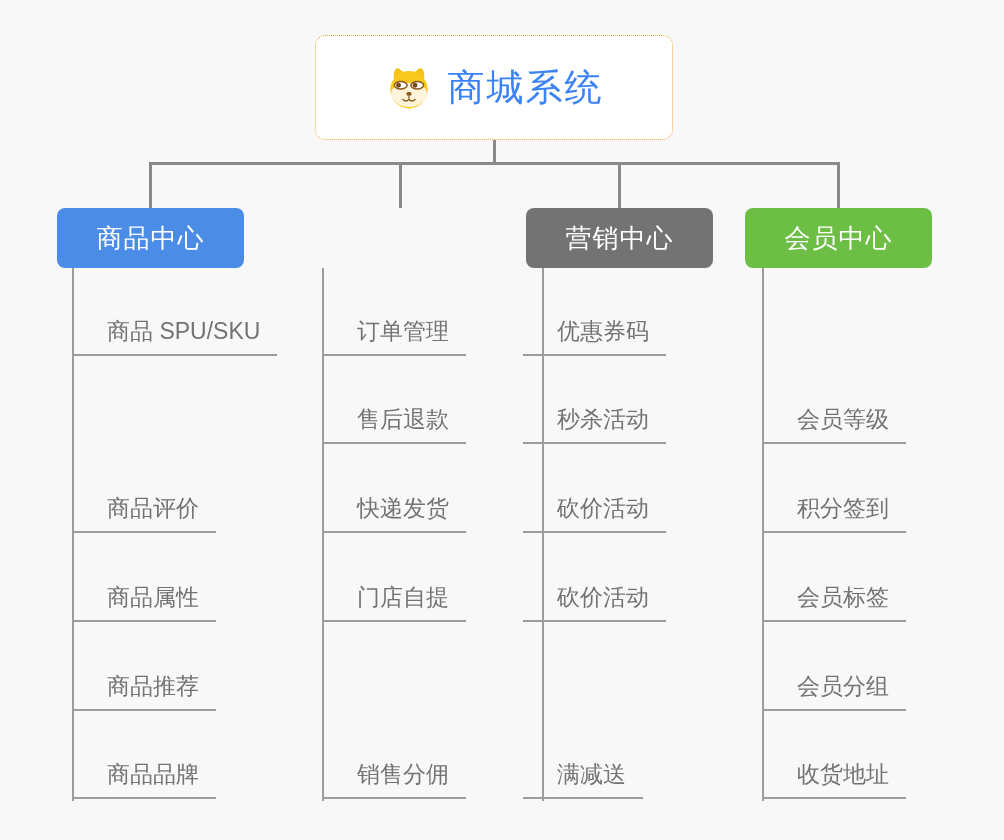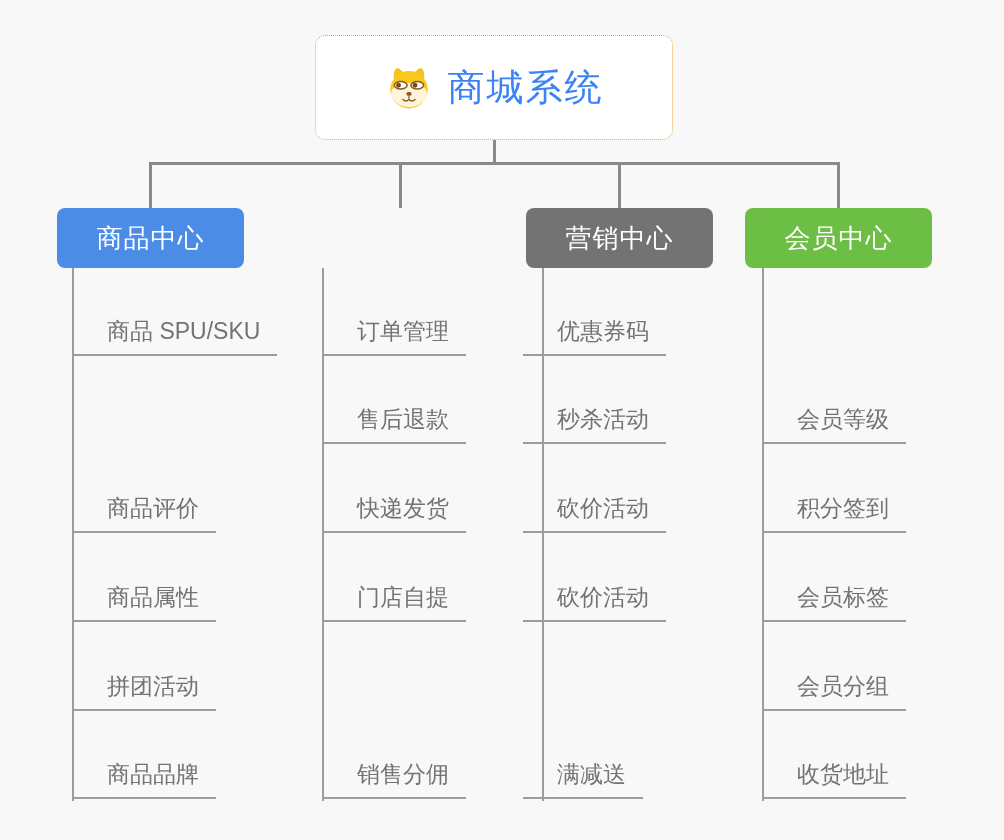--- a/index.html
+++ b/index.html
@@ -81,21 +81,21 @@
   <div class="branch b3 p3">
     <span>营销中心</span>
   </div>
   <div class="branch b4 p4">
     <span>会员中心</span>
   </div>
 
   <div class="item c1 r1">商品 SPU/SKU</div>
   <div class="item c1 r3">商品评价</div>
   <div class="item c1 r4">商品属性</div>
-  <div class="item c1 r5">拼团活动</div>
+  <div class="item c1 r5">商品推荐</div>
   <div class="item c2 r1">订单管理</div>
 
   <div class="item c1 r6">商品品牌</div>
   <div class="item c2 r2">售后退款</div>
   <div class="item c2 r3">快递发货</div>
   <div class="item c2 r4">门店自提</div>
   <div class="item c2 r6">销售分佣</div>
 
   <div class="item c3 r1">优惠券码</div>
   <div class="item c3 r2">秒杀活动</div>

